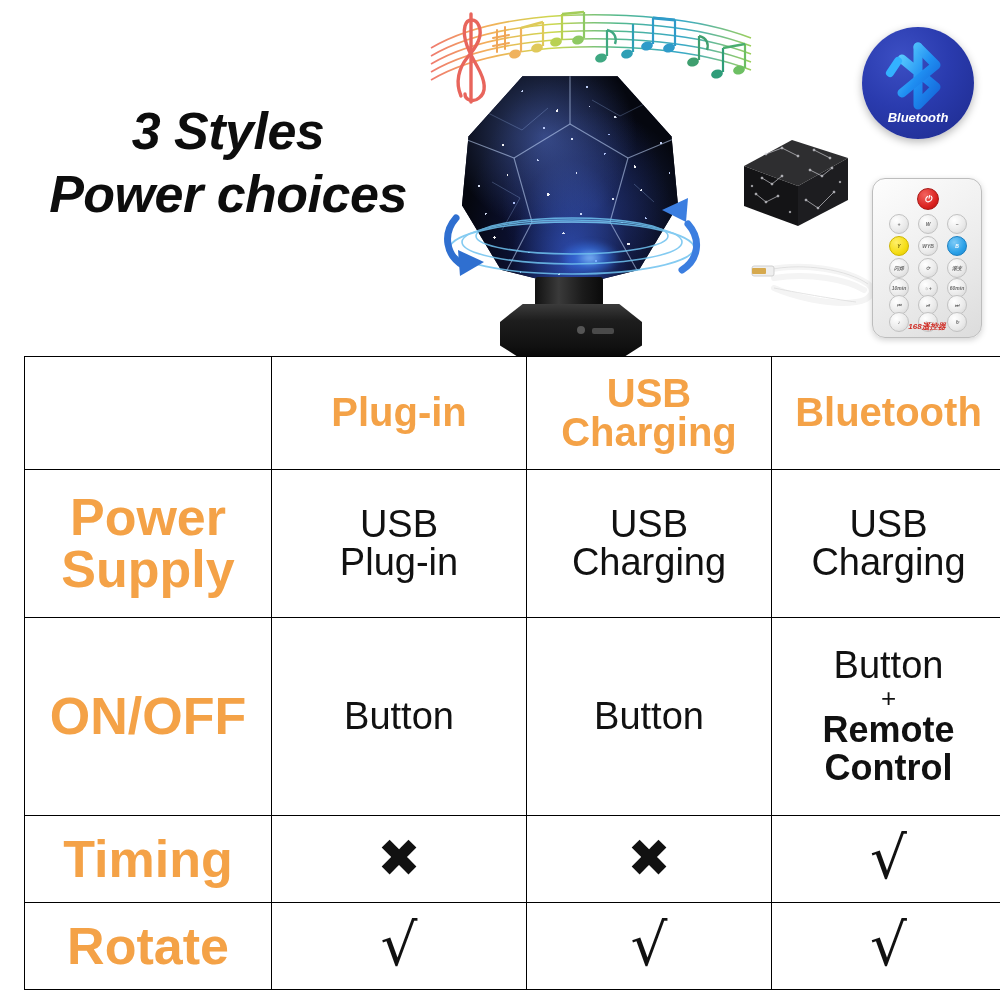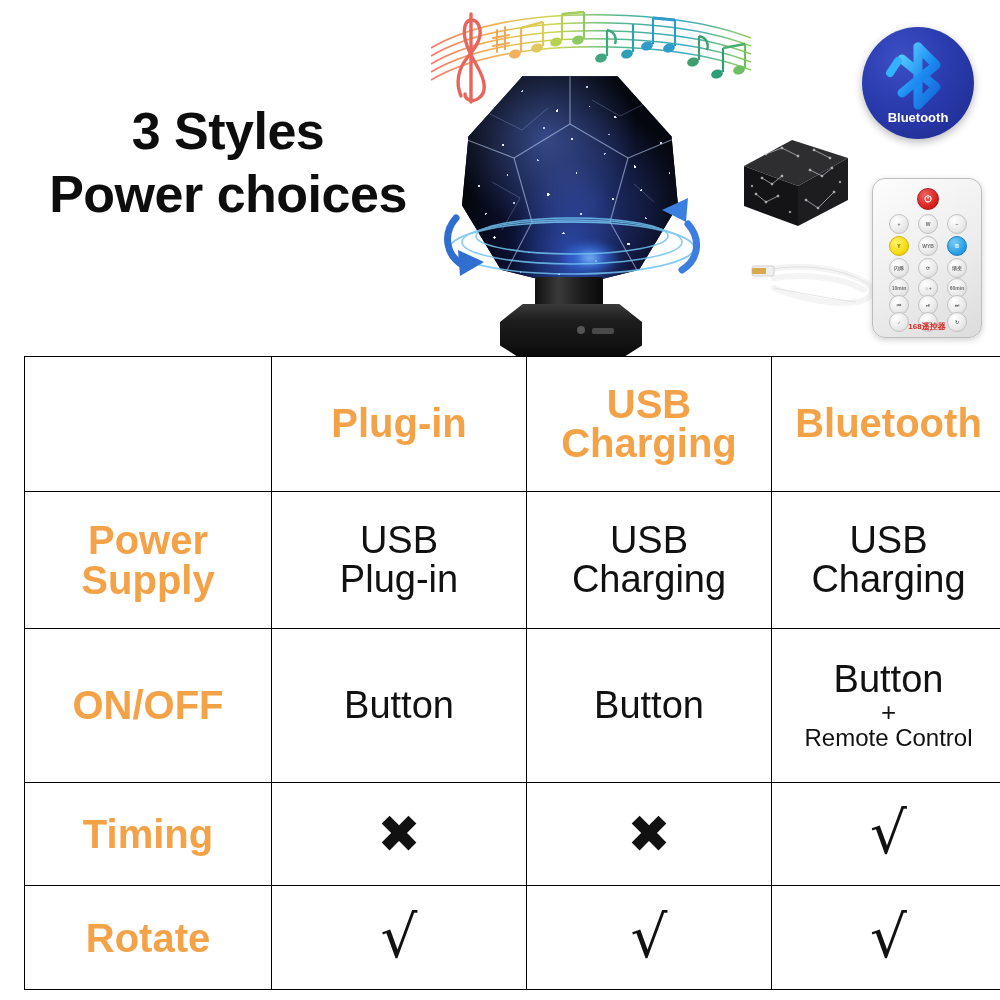--- a/index.html
+++ b/index.html
@@ -14,20 +14,21 @@
     font-family: "Liberation Sans", sans-serif;
     position: relative;
   }
 
   
   #hero {
     position: absolute;
     left: 0; top: 0;
     width: 832px; height: 356px;
     background: #ffffff;
+    font-style: italic;
   }
 
   
   #headline {
     position: absolute;
     left: 28px; top: 100px;
     width: 400px;
     text-align: center;
     color: #0d0d0d;
     font-weight: bold;
@@ -255,30 +256,30 @@
 
   .hdr-cell {
     color: #F4A247;
     font-weight: bold;
     font-size: 40px;
   }
   .hdr-cell .two { display: block; font-size: 40px; line-height: 0.98; }
   .row-label {
     color: #F4A247;
     font-weight: bold;
-    font-size: 40px;
+    font-size: 52px;
   }
   .row-label .two { display: block; line-height: 1.0; }
   .val-cell {
     color: #111111;
     font-size: 38px;
     font-weight: normal;
   }
   .val-cell .two { display: block; line-height: 1.02; }
-  .val-cell .small { display: block; font-size: 24px; line-height: 1.06; }
+  .val-cell .small { display: block; font-size: 36px; line-height: 1.06; font-weight: bold; }
   .val-cell .plus  { display: block; font-size: 26px; line-height: 1.0; }
   .mark-yes {
     font-size: 58px;
     font-weight: normal;
     color: #111111;
     font-family: "DejaVu Sans", sans-serif;
   }
   .mark-no {
     font-size: 52px;
     font-weight: bold;

